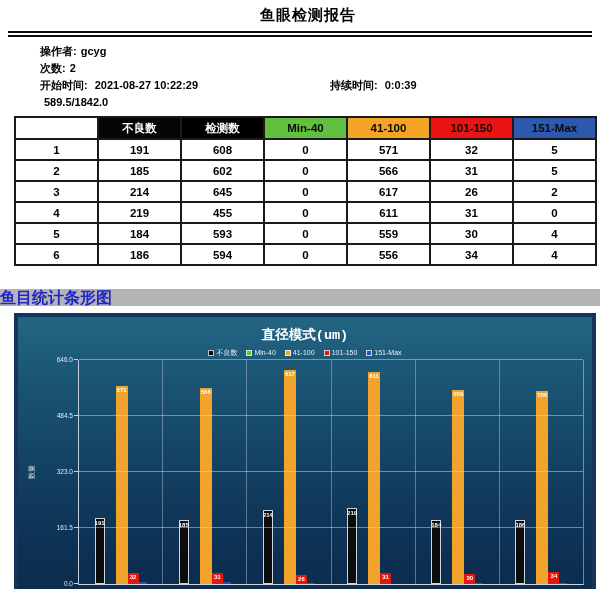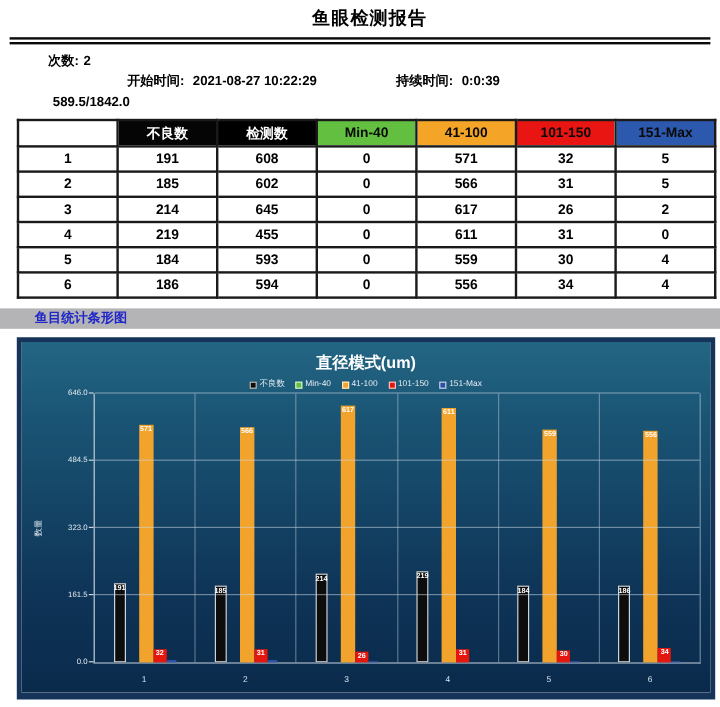--- a/index.html
+++ b/index.html
@@ -7,40 +7,40 @@
     width:600px; height:589px; background:#ffffff; overflow:hidden;
     font-family:"Liberation Sans","DejaVu Sans",sans-serif; color:#000;
   }
   .page { position:relative; width:600px; height:589px; }
 
   
   .report-title { text-align:center; font-size:15px; font-weight:bold; padding-top:6px; height:22px; letter-spacing:1px;padding-left:16px; }
   .double-rule { margin:3px 8px 0 8px; height:2px; border-top:2px solid #0a0a0a; border-bottom:2px solid #0a0a0a; }
   .info { margin:6px 0 0 40px; font-size:11px; font-weight:bold; }
   .info-row { height:17px; line-height:17px; display:flex; }
-  .info-cell-wide { width:290px;text-align:center; }
+  .info-cell-wide { width:290px; }
   .info-row span.val { margin-left:4px; font-weight:bold; }
 
   
   table.report-table { margin:5px 0 0 14px; width:583px; border-collapse:collapse; table-layout:fixed; }
   table.report-table th, table.report-table td {
     border:2px solid #1a1a1a; height:19px; padding:0; text-align:center;
     font-size:11.5px; font-weight:bold; overflow:hidden; white-space:nowrap;
   }
   table.report-table th { height:20px; }
 
   
-  .section-bar { margin-top:8px; height:17px; line-height:17px; background:#b4b4b7;
-    color:#2026c8; font-size:11px; font-weight:bold; padding-left:29px; }
+  .section-bar { margin-top:23px; height:17px; line-height:17px; background:#b4b4b7;
+    color:#2026c8; font-size:16px; font-weight:bold; padding-left:0; }
 
   
   .chart { position:relative; margin:7px 14px 0 14px; width:582px; height:302px; box-sizing:border-box;
     border:4px solid #163459; border-bottom-width:6px;
     background:linear-gradient(180deg,#236684 0%,#1a5474 22%,#0e3457 72%,#0a2a4b 100%); }
-  .chart-title { text-align:center; color:#fff; font-family:Liberation Sans, sans-serif;
+  .chart-title { text-align:center; color:#fff; font-family:Liberation Mono, monospace;
     font-weight:bold; font-size:13.5px; margin-top:9px; }
   .legend { display:flex; justify-content:center; align-items:center; gap:9px; margin-top:5px; height:8px; }
   .legend-item { display:flex; align-items:center; gap:2px; color:#e8eef4; font-size:7px; line-height:8px; }
   .legend-swatch { width:6px; height:6px; box-sizing:border-box; border:1px solid rgba(255,255,255,.75); }
 
   .plot { position:absolute; left:60px; right:8px; top:43px; bottom:24px;
     border-left:1px solid #c2cfda; border-bottom:1px solid #c9d4de; border-right:1px solid rgba(190,205,220,.55); }
   .gridline { position:absolute; left:0; right:0; height:1px; background:rgba(205,218,230,.5); }
   .ytick-label { position:absolute; right:100%; margin-right:6px; width:34px; text-align:right;
     font-size:6.5px; color:#e2eaf2; transform:translateY(50%); line-height:1; }
@@ -68,20 +68,24 @@
 </style>
 </head>
 <body>
 
 <div class="page">
 
   <div class="report-title">鱼眼检测报告</div>
   <div class="double-rule"></div>
 
   <div class="info">
+    <div class="info-row">
+      <span>操作者:</span>
+      <span class="val">gcyg</span>
+    </div>
     <div class="info-row">
       <span>次数:</span>
       <span class="val">2</span>
     </div>
     <div class="info-row">
       <span class="info-cell-wide">
         <span>开始时间:</span>
         <span class="val">2021-08-27 10:22:29</span>
       </span>
       <span>

